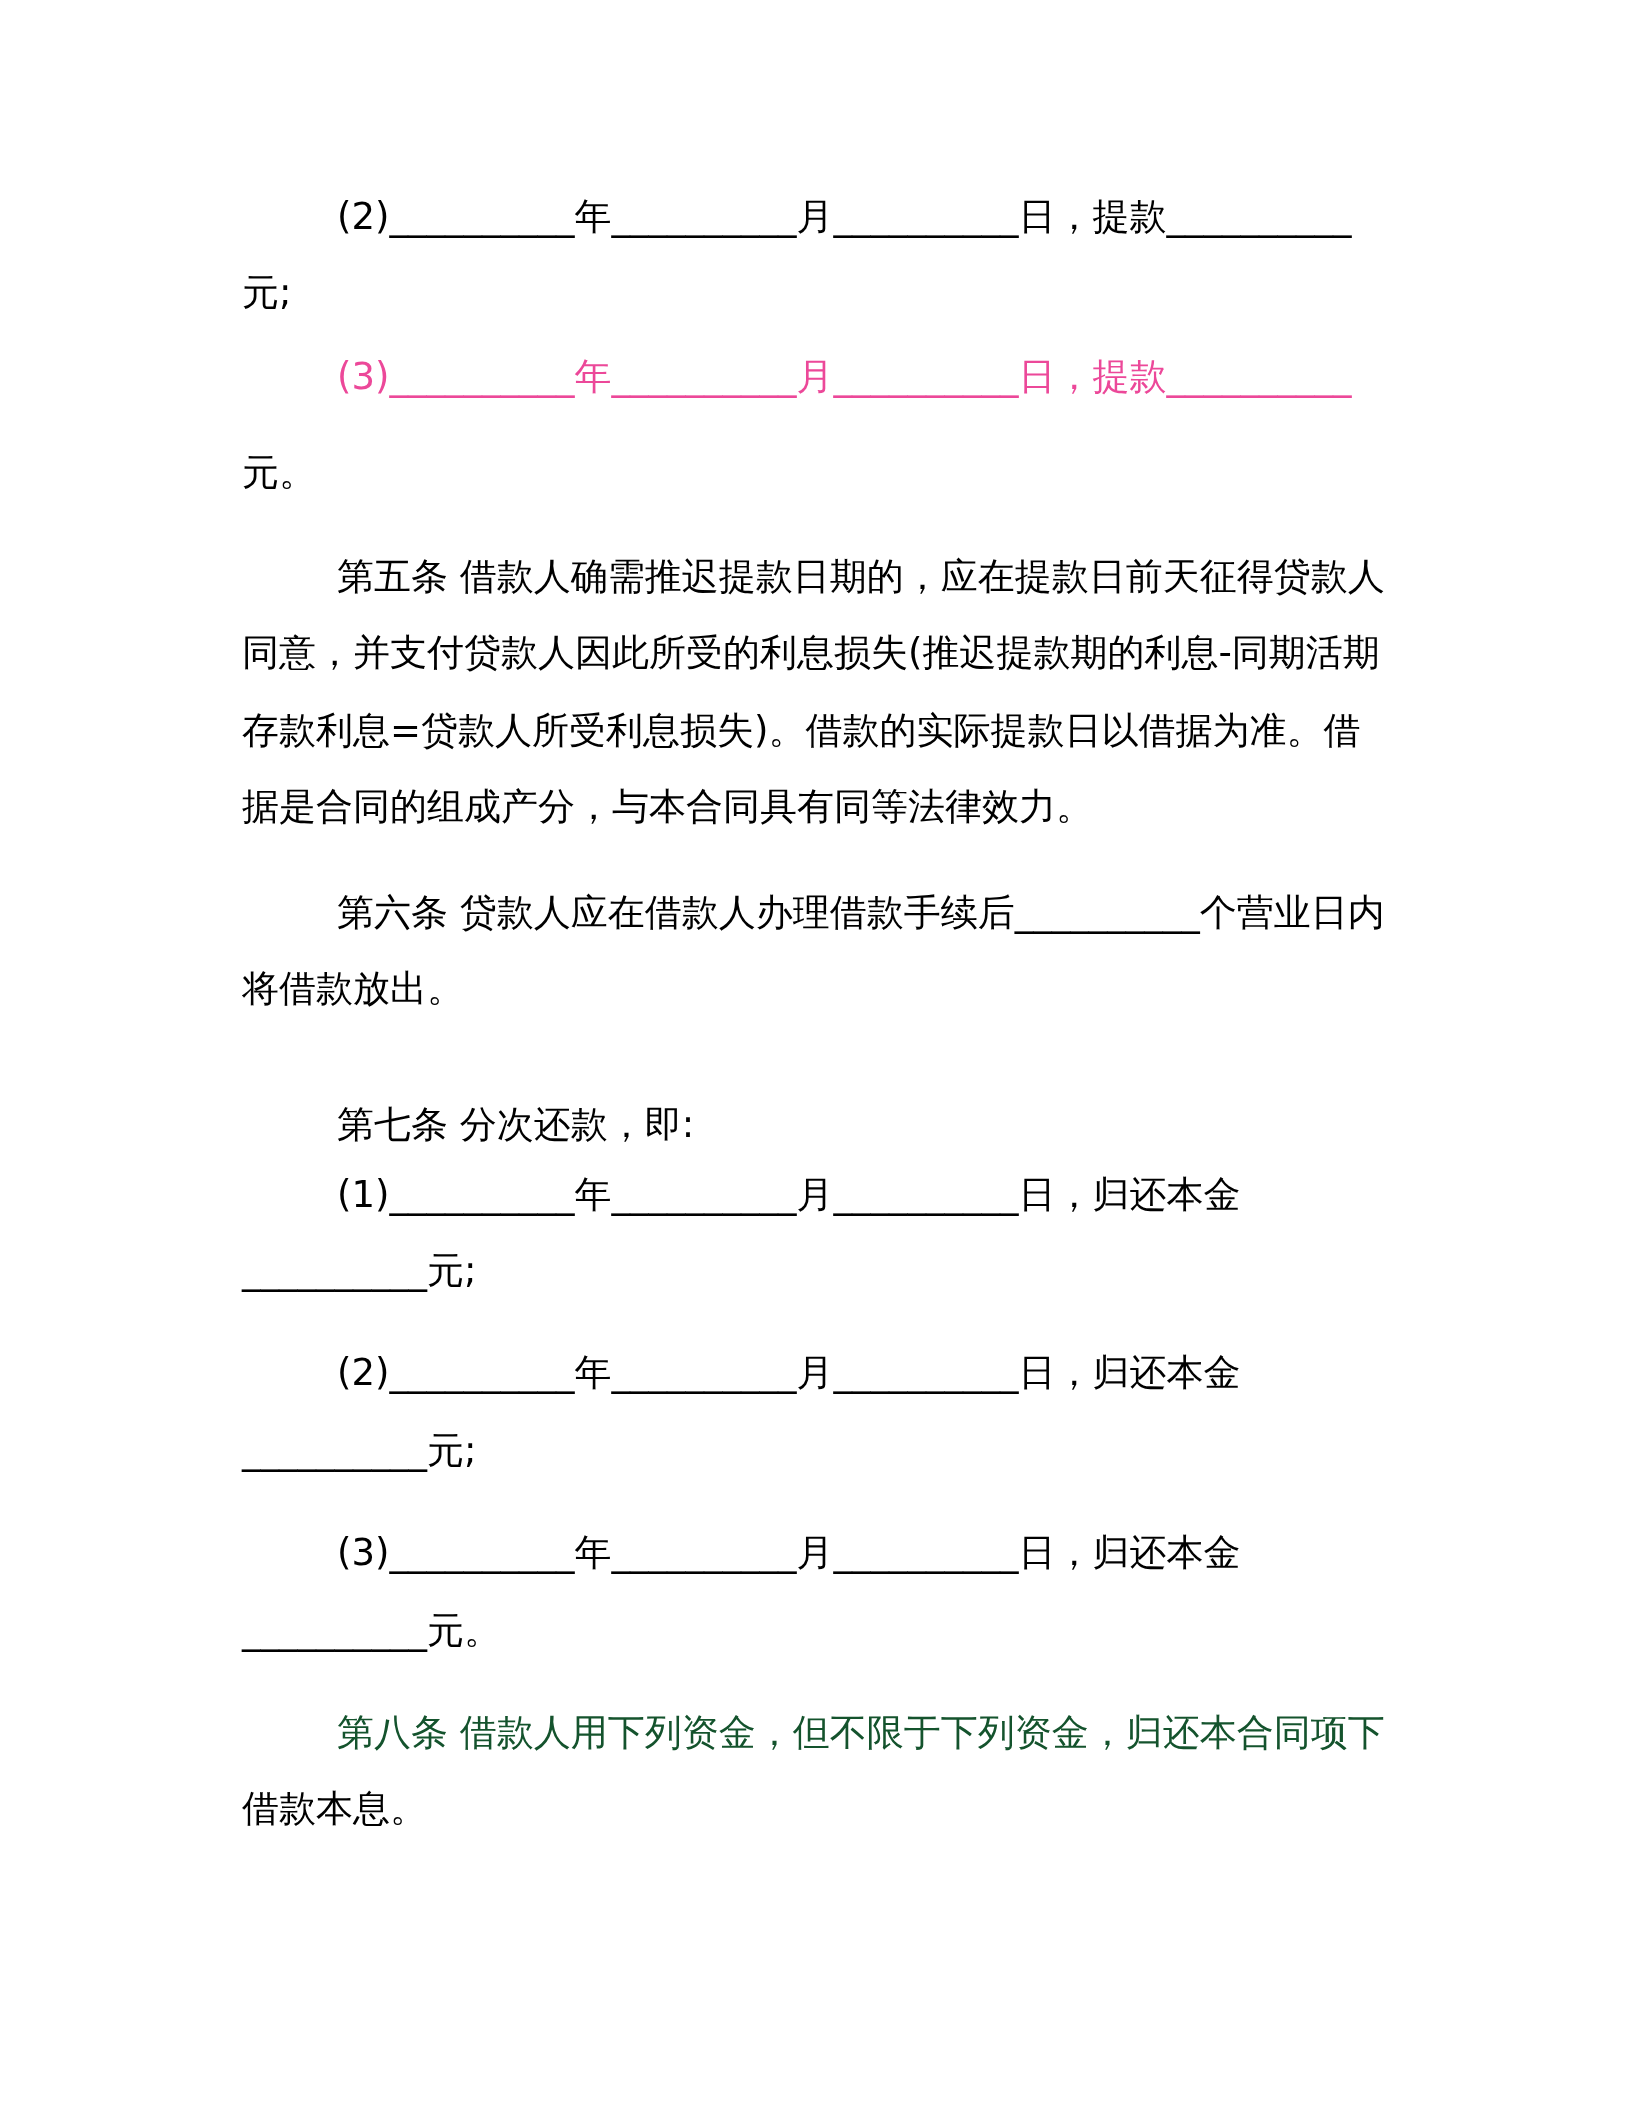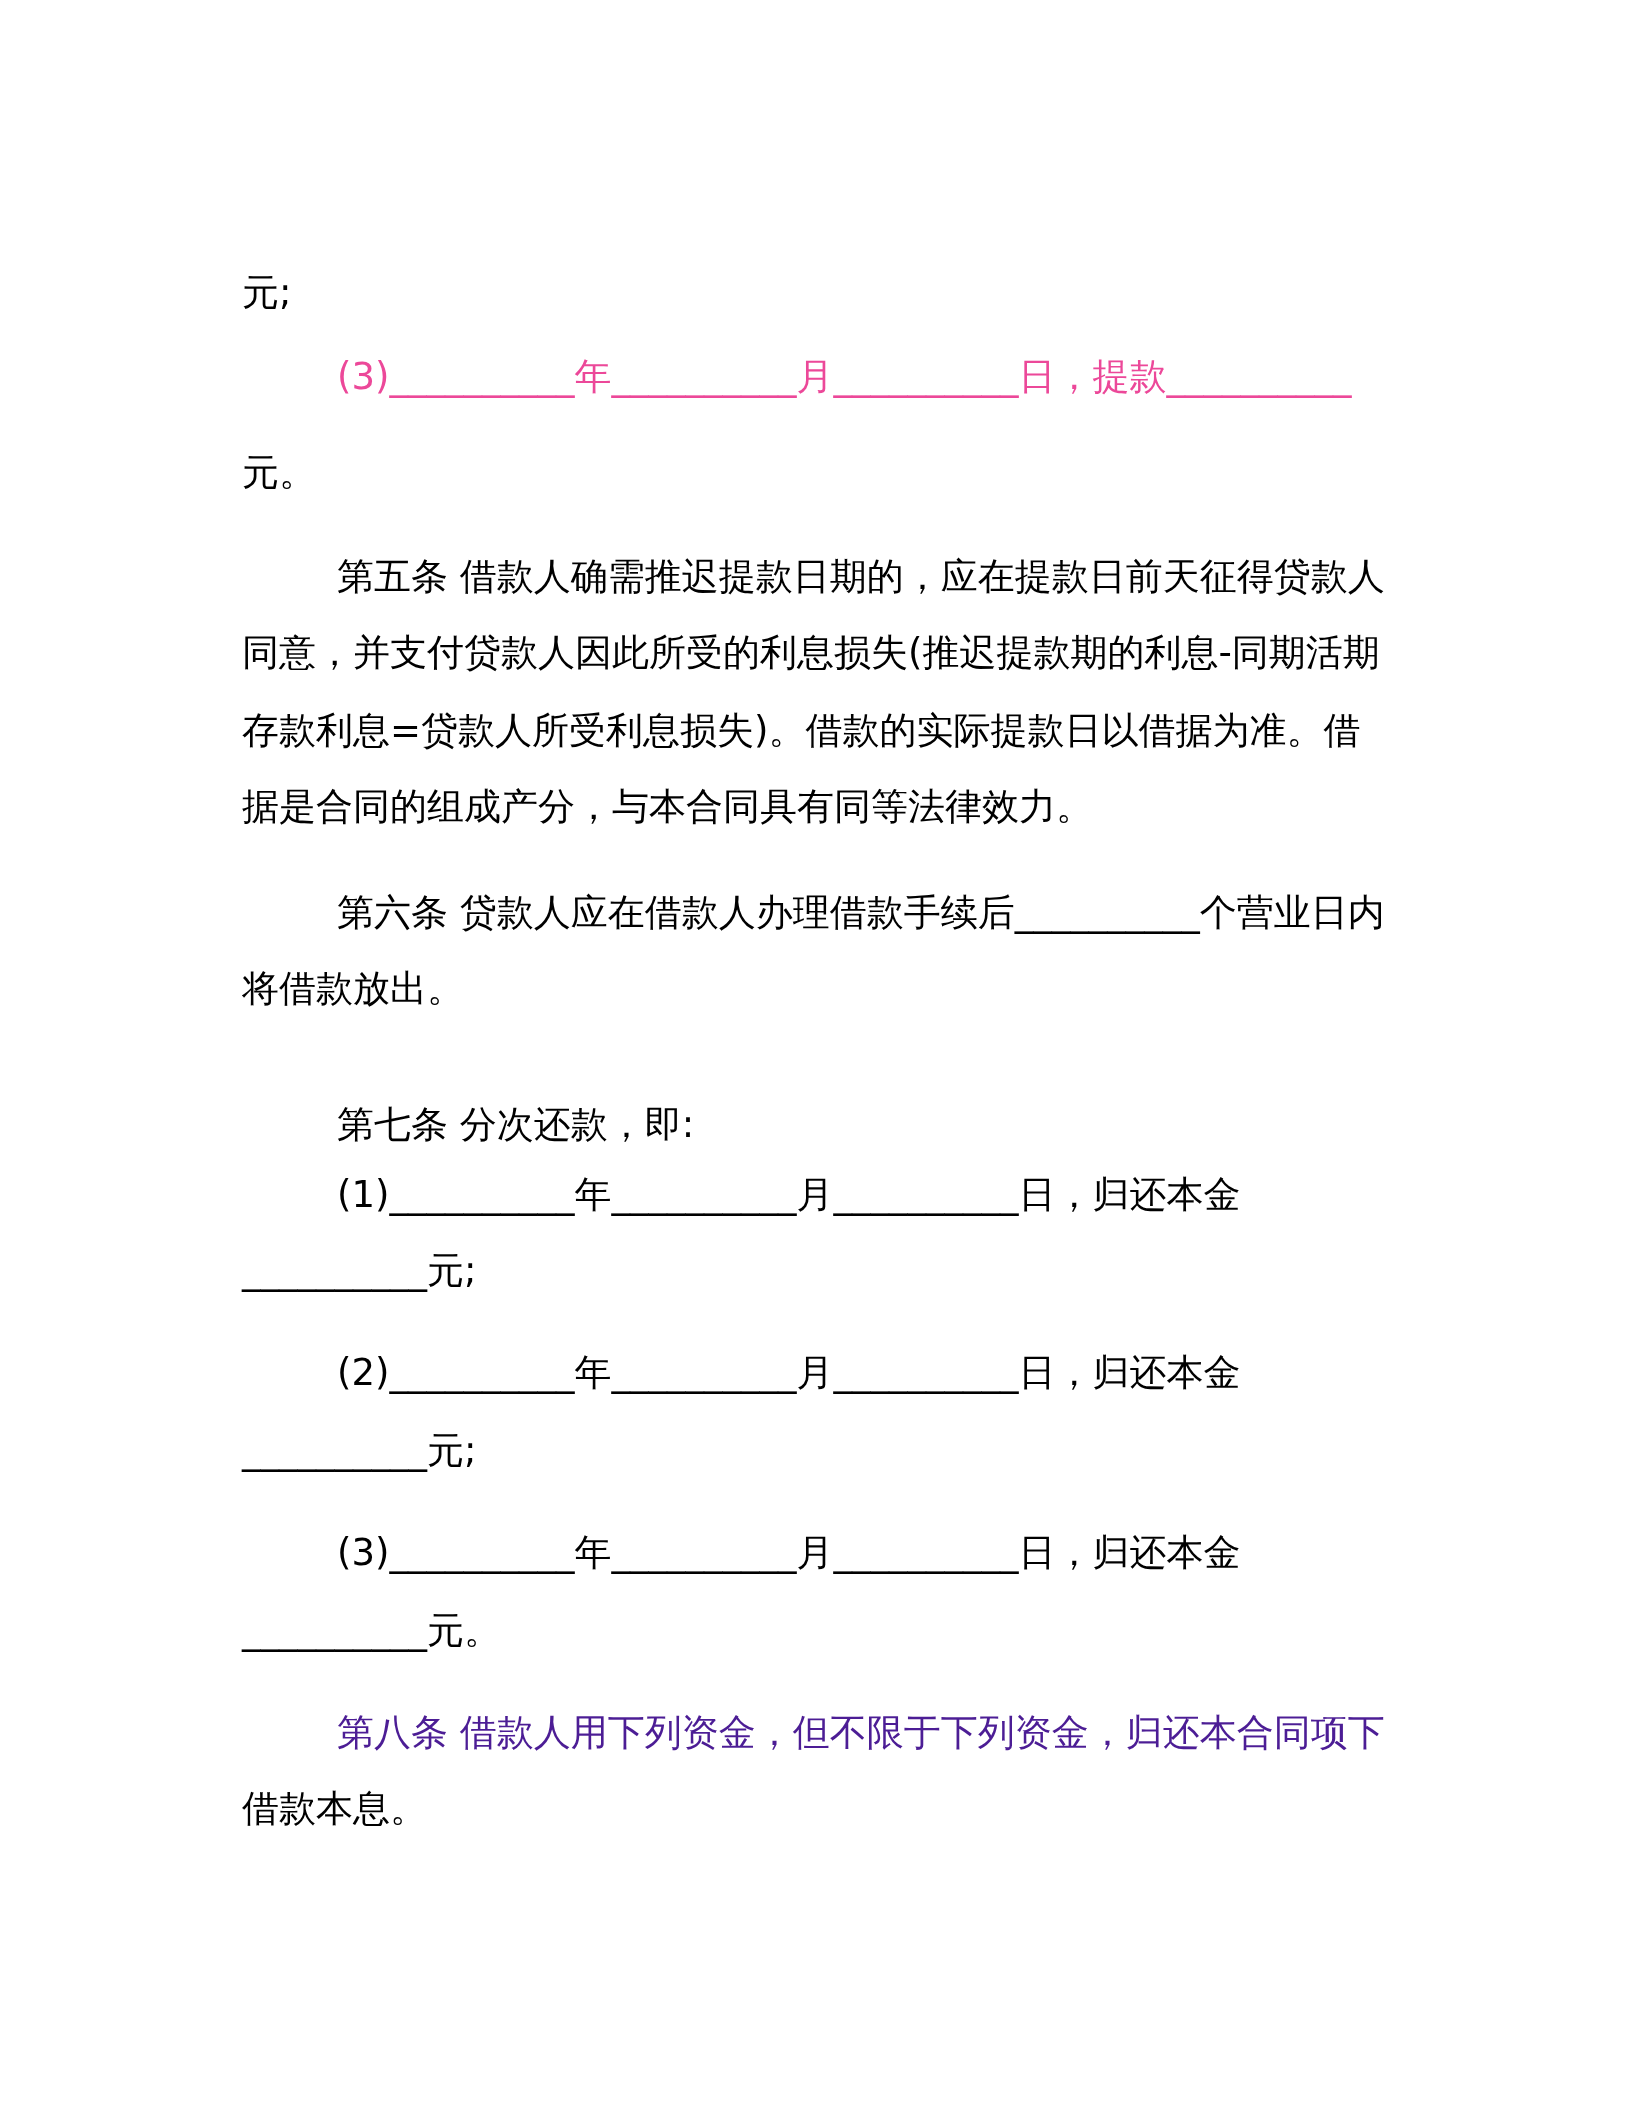--- a/index.html
+++ b/index.html
@@ -31,20 +31,21 @@
       white-space: pre;
       letter-spacing: 0px;
     }
     .line.indent { left: 337px; }
   </style>
 </head>
 <body style="background: rgb(255, 255, 255);">
 
 <div class="page" style="background: rgb(255, 255, 255);">
 
+  <div class="line indent" style="top: 192px; color: rgb(0, 0, 0);">(2)__________年__________月__________日，提款__________</div>
   <div class="line" style="top: 268px; color: rgb(0, 0, 0);">元;</div>
 
   <div class="line indent" style="top: 352px; color: #ec4899;">(3)__________年__________月__________日，提款__________</div>
   <div class="line" style="top: 448px; color: rgb(0, 0, 0);">元。</div>
 
   <div class="line indent" style="top: 552px; color: rgb(0, 0, 0);">第五条 借款人确需推迟提款日期的，应在提款日前天征得贷款人</div>
   <div class="line" style="top: 706px; color: rgb(0, 0, 0);">存款利息=贷款人所受利息损失)。借款的实际提款日以借据为准。借</div>
   <div class="line" style="top: 628px; color: rgb(0, 0, 0);">同意，并支付贷款人因此所受的利息损失(推迟提款期的利息-同期活期</div>
   <div class="line" style="top: 782px; color: rgb(0, 0, 0);">据是合同的组成产分，与本合同具有同等法律效力。</div>
 
@@ -55,16 +56,16 @@
 
   <div class="line indent" style="top: 1170px; color: rgb(0, 0, 0);">(1)__________年__________月__________日，归还本金</div>
   <div class="line" style="top: 1246px; color: rgb(0, 0, 0);">__________元;</div>
 
   <div class="line indent" style="top: 1348px; color: rgb(0, 0, 0);">(2)__________年__________月__________日，归还本金</div>
   <div class="line" style="top: 1426px; color: rgb(0, 0, 0);">__________元;</div>
 
   <div class="line indent" style="top: 1528px; color: rgb(0, 0, 0);">(3)__________年__________月__________日，归还本金</div>
   <div class="line" style="top: 1606px; color: rgb(0, 0, 0);">__________元。</div>
 
-  <div class="line indent" style="top: 1708px; color: #4c1d95;">第八条 借款人用下列资金，但不限于下列资金，归还本合同项下</div>
+  <div class="line indent" style="top: 1708px; color: #14532d;">第八条 借款人用下列资金，但不限于下列资金，归还本合同项下</div>
   <div class="line" style="top: 1784px; color: rgb(0, 0, 0);">借款本息。</div>
 
 </div>
 
 </body></html>

